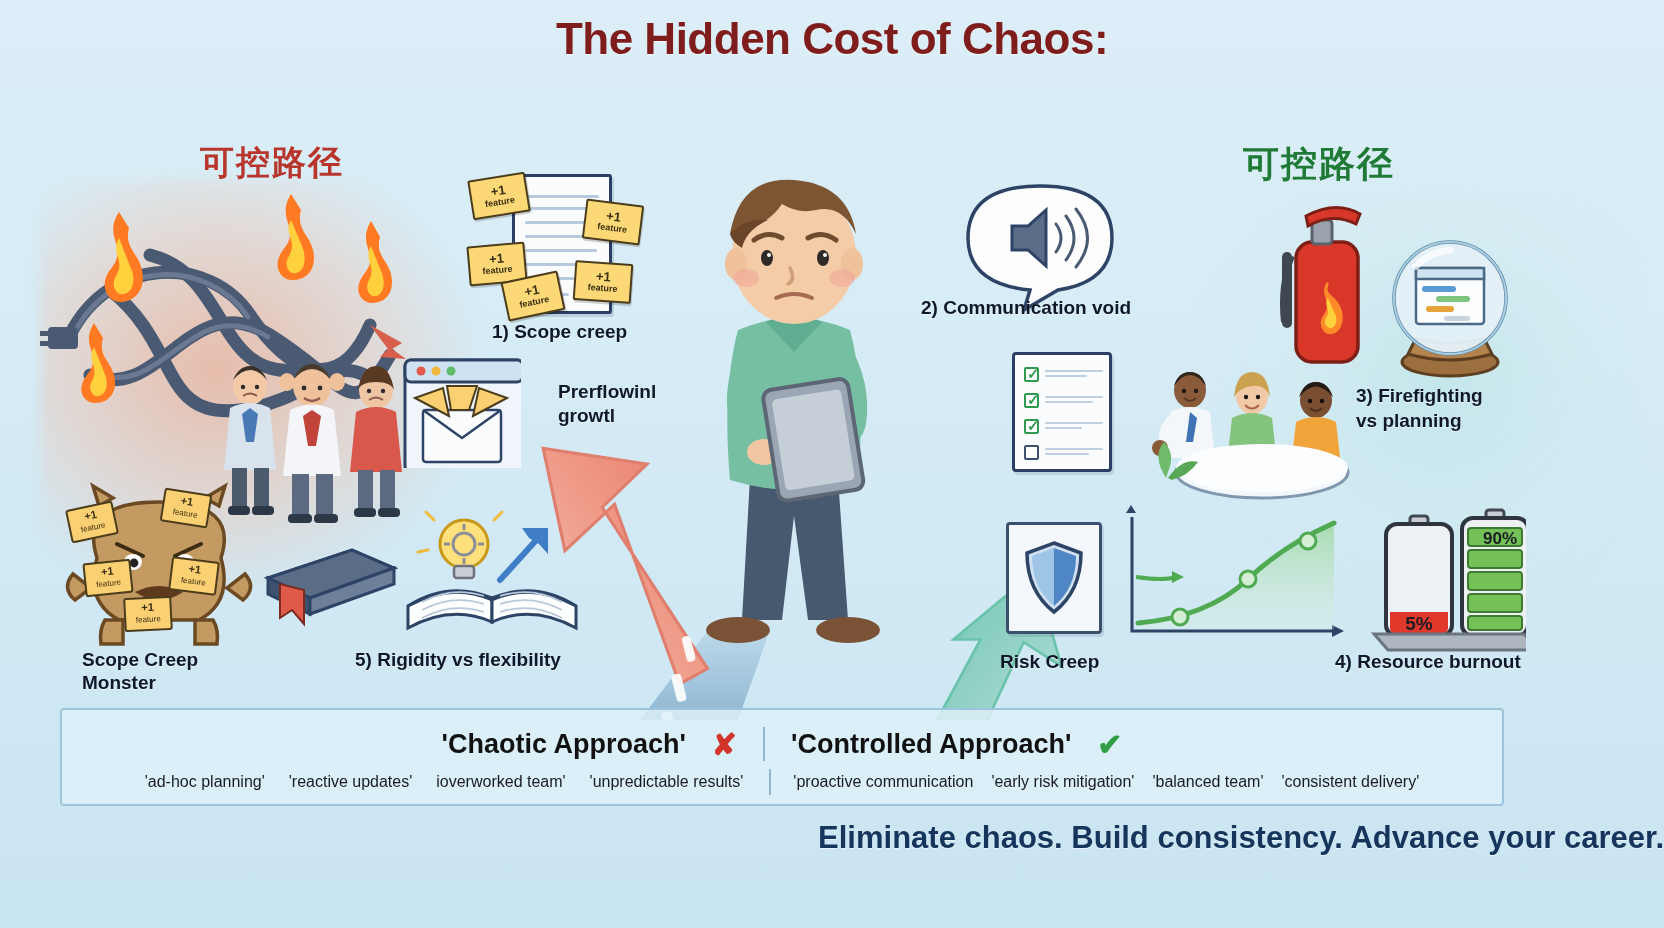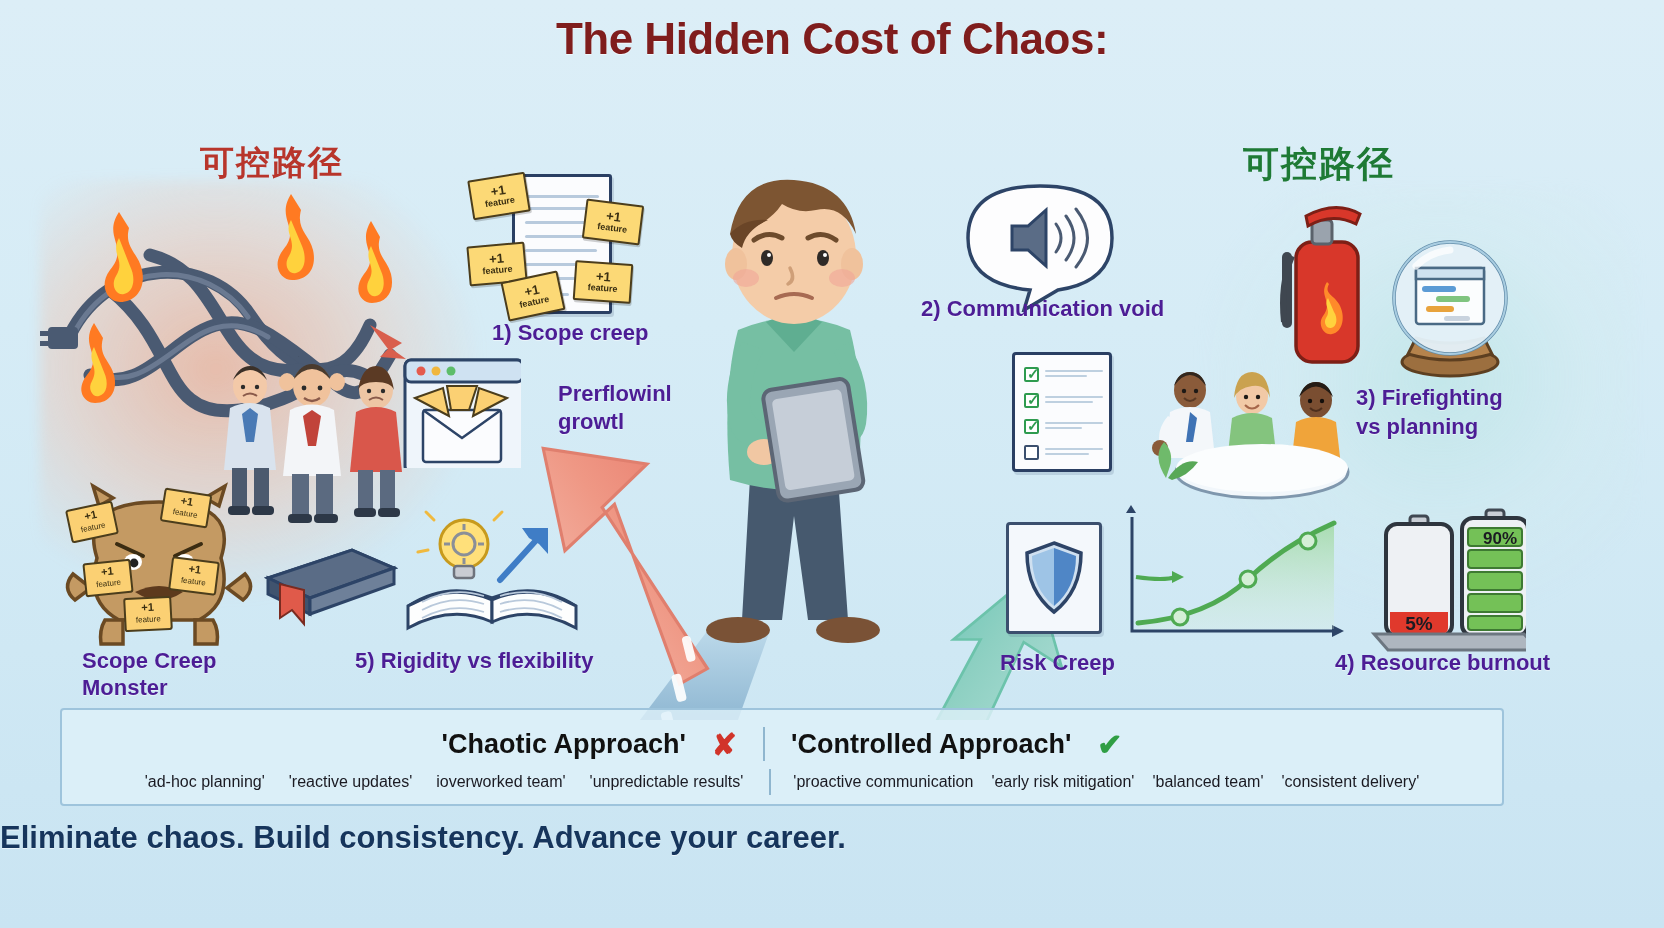--- a/index.html
+++ b/index.html
@@ -26,21 +26,21 @@
     position: absolute; left: 200px; top: 140px; font-size: 34px; font-weight: bold;
     color: #b8352b; letter-spacing: 2px;
   }
   .cn-right {
     position: absolute; left: 1243px; top: 140px; font-size: 36px; font-weight: bold;
     color: #1e7a35; letter-spacing: 2px;
   }
 
   
   .cap {
-    position: absolute; font-size: 22px; font-weight: bold; color: #4c1d95;
+    position: absolute; font-size: 19px; font-weight: bold; color: #0f172a;
     line-height: 1.22; text-shadow: 0 1px 0 rgba(255,255,255,.5);
   }
 
   
   .haze-left {
     position: absolute; left: 40px; top: 180px; width: 440px; height: 420px;
     background: radial-gradient(ellipse at 40% 45%, rgba(245,150,110,.55) 0%, rgba(247,180,150,.33) 42%, rgba(230,240,248,0) 72%);
     filter: blur(6px);
   }
   .haze-right {
@@ -149,21 +149,21 @@
   .approach { font-size: 27px; font-weight: bold; color: #111; white-space: nowrap; }
   .mark-x { color: #d1342a; font-size: 30px; font-weight: bold; }
   .mark-v { color: #2f9e44; font-size: 30px; font-weight: bold; }
   .vdiv { width: 2px; height: 34px; background: #8fb6cf; }
   .tag { font-size: 16px; color: #1a1a22; white-space: nowrap; }
   .tags-left { display: flex; gap: 24px; padding-right: 26px; }
   .tags-right { display: flex; gap: 18px; padding-left: 22px; }
   .tags-sep { width: 2px; height: 26px; background: #8fb6cf; }
 
   .footer-tag {
-    position: absolute; left: 0; right: 0; top: 820px; text-align: left;
+    position: absolute; left: 0; right: 0; top: 820px; text-align: right;
     font-size: 31px; font-weight: bold; color: #16355c;
     text-shadow: 0 1px 0 rgba(255,255,255,.55);
   }
 </style>
 </head>
 <body>
 
 <div class="stage">
 
   <div class="haze-left"></div>

